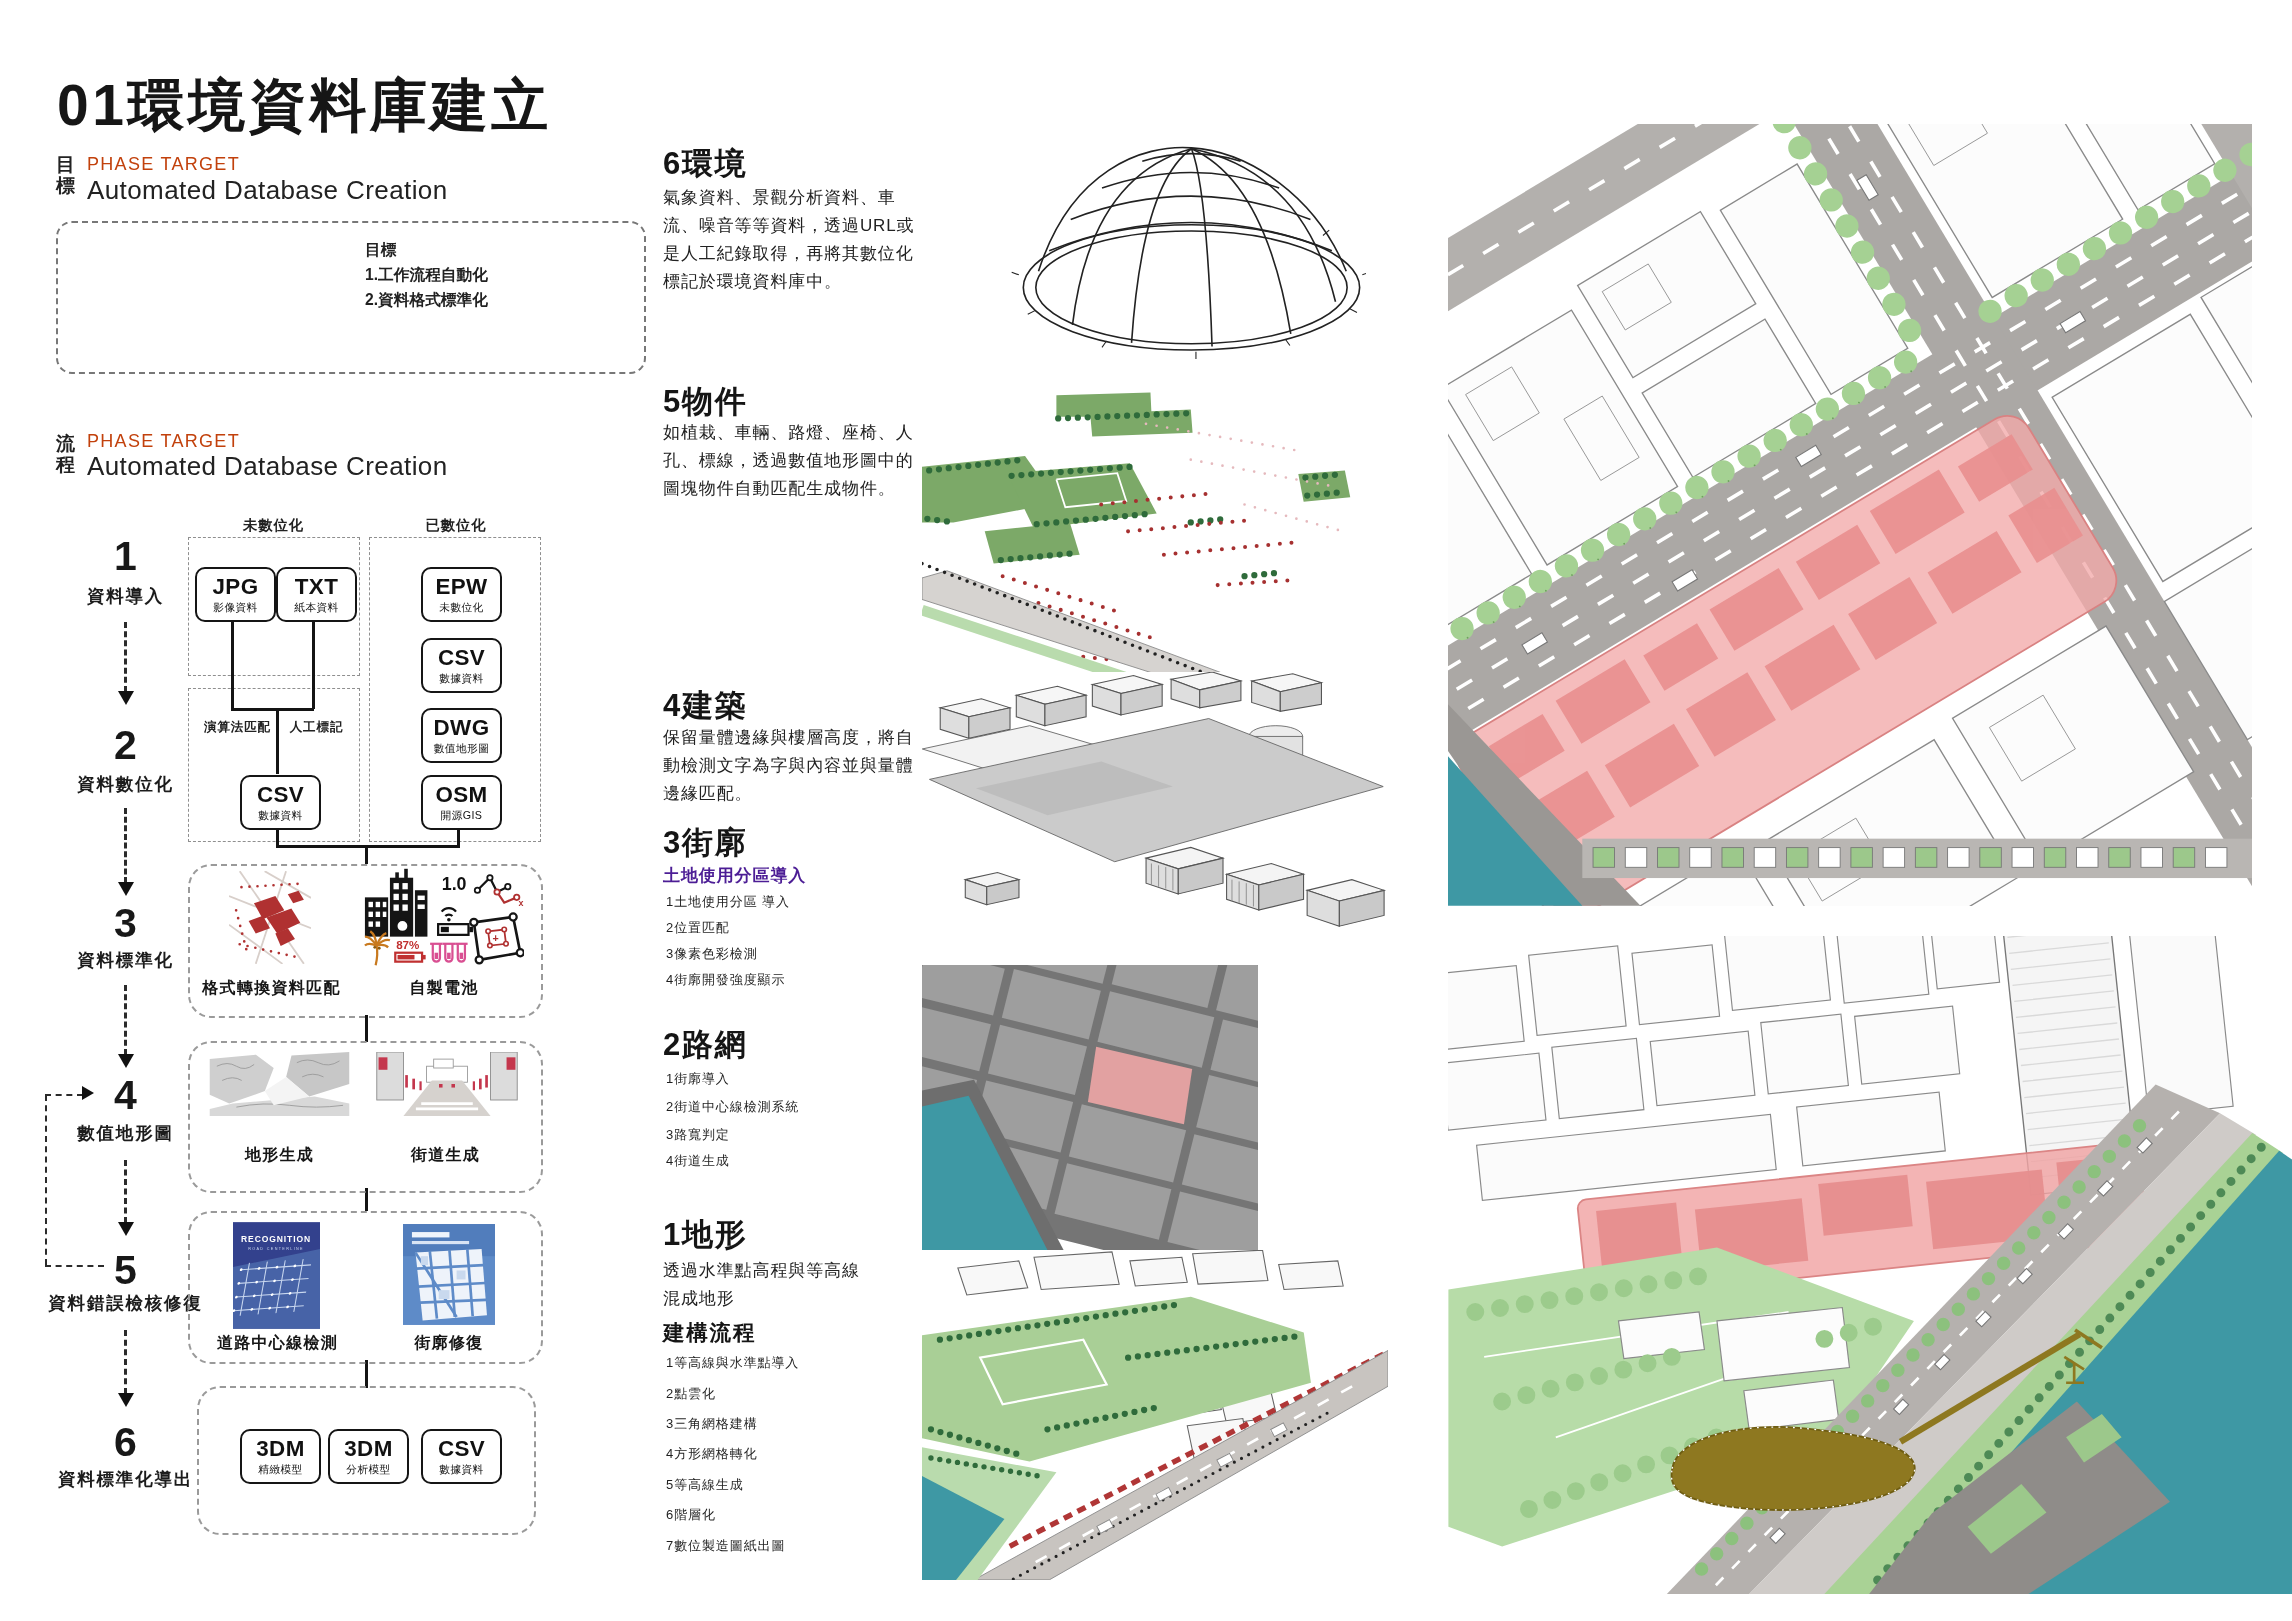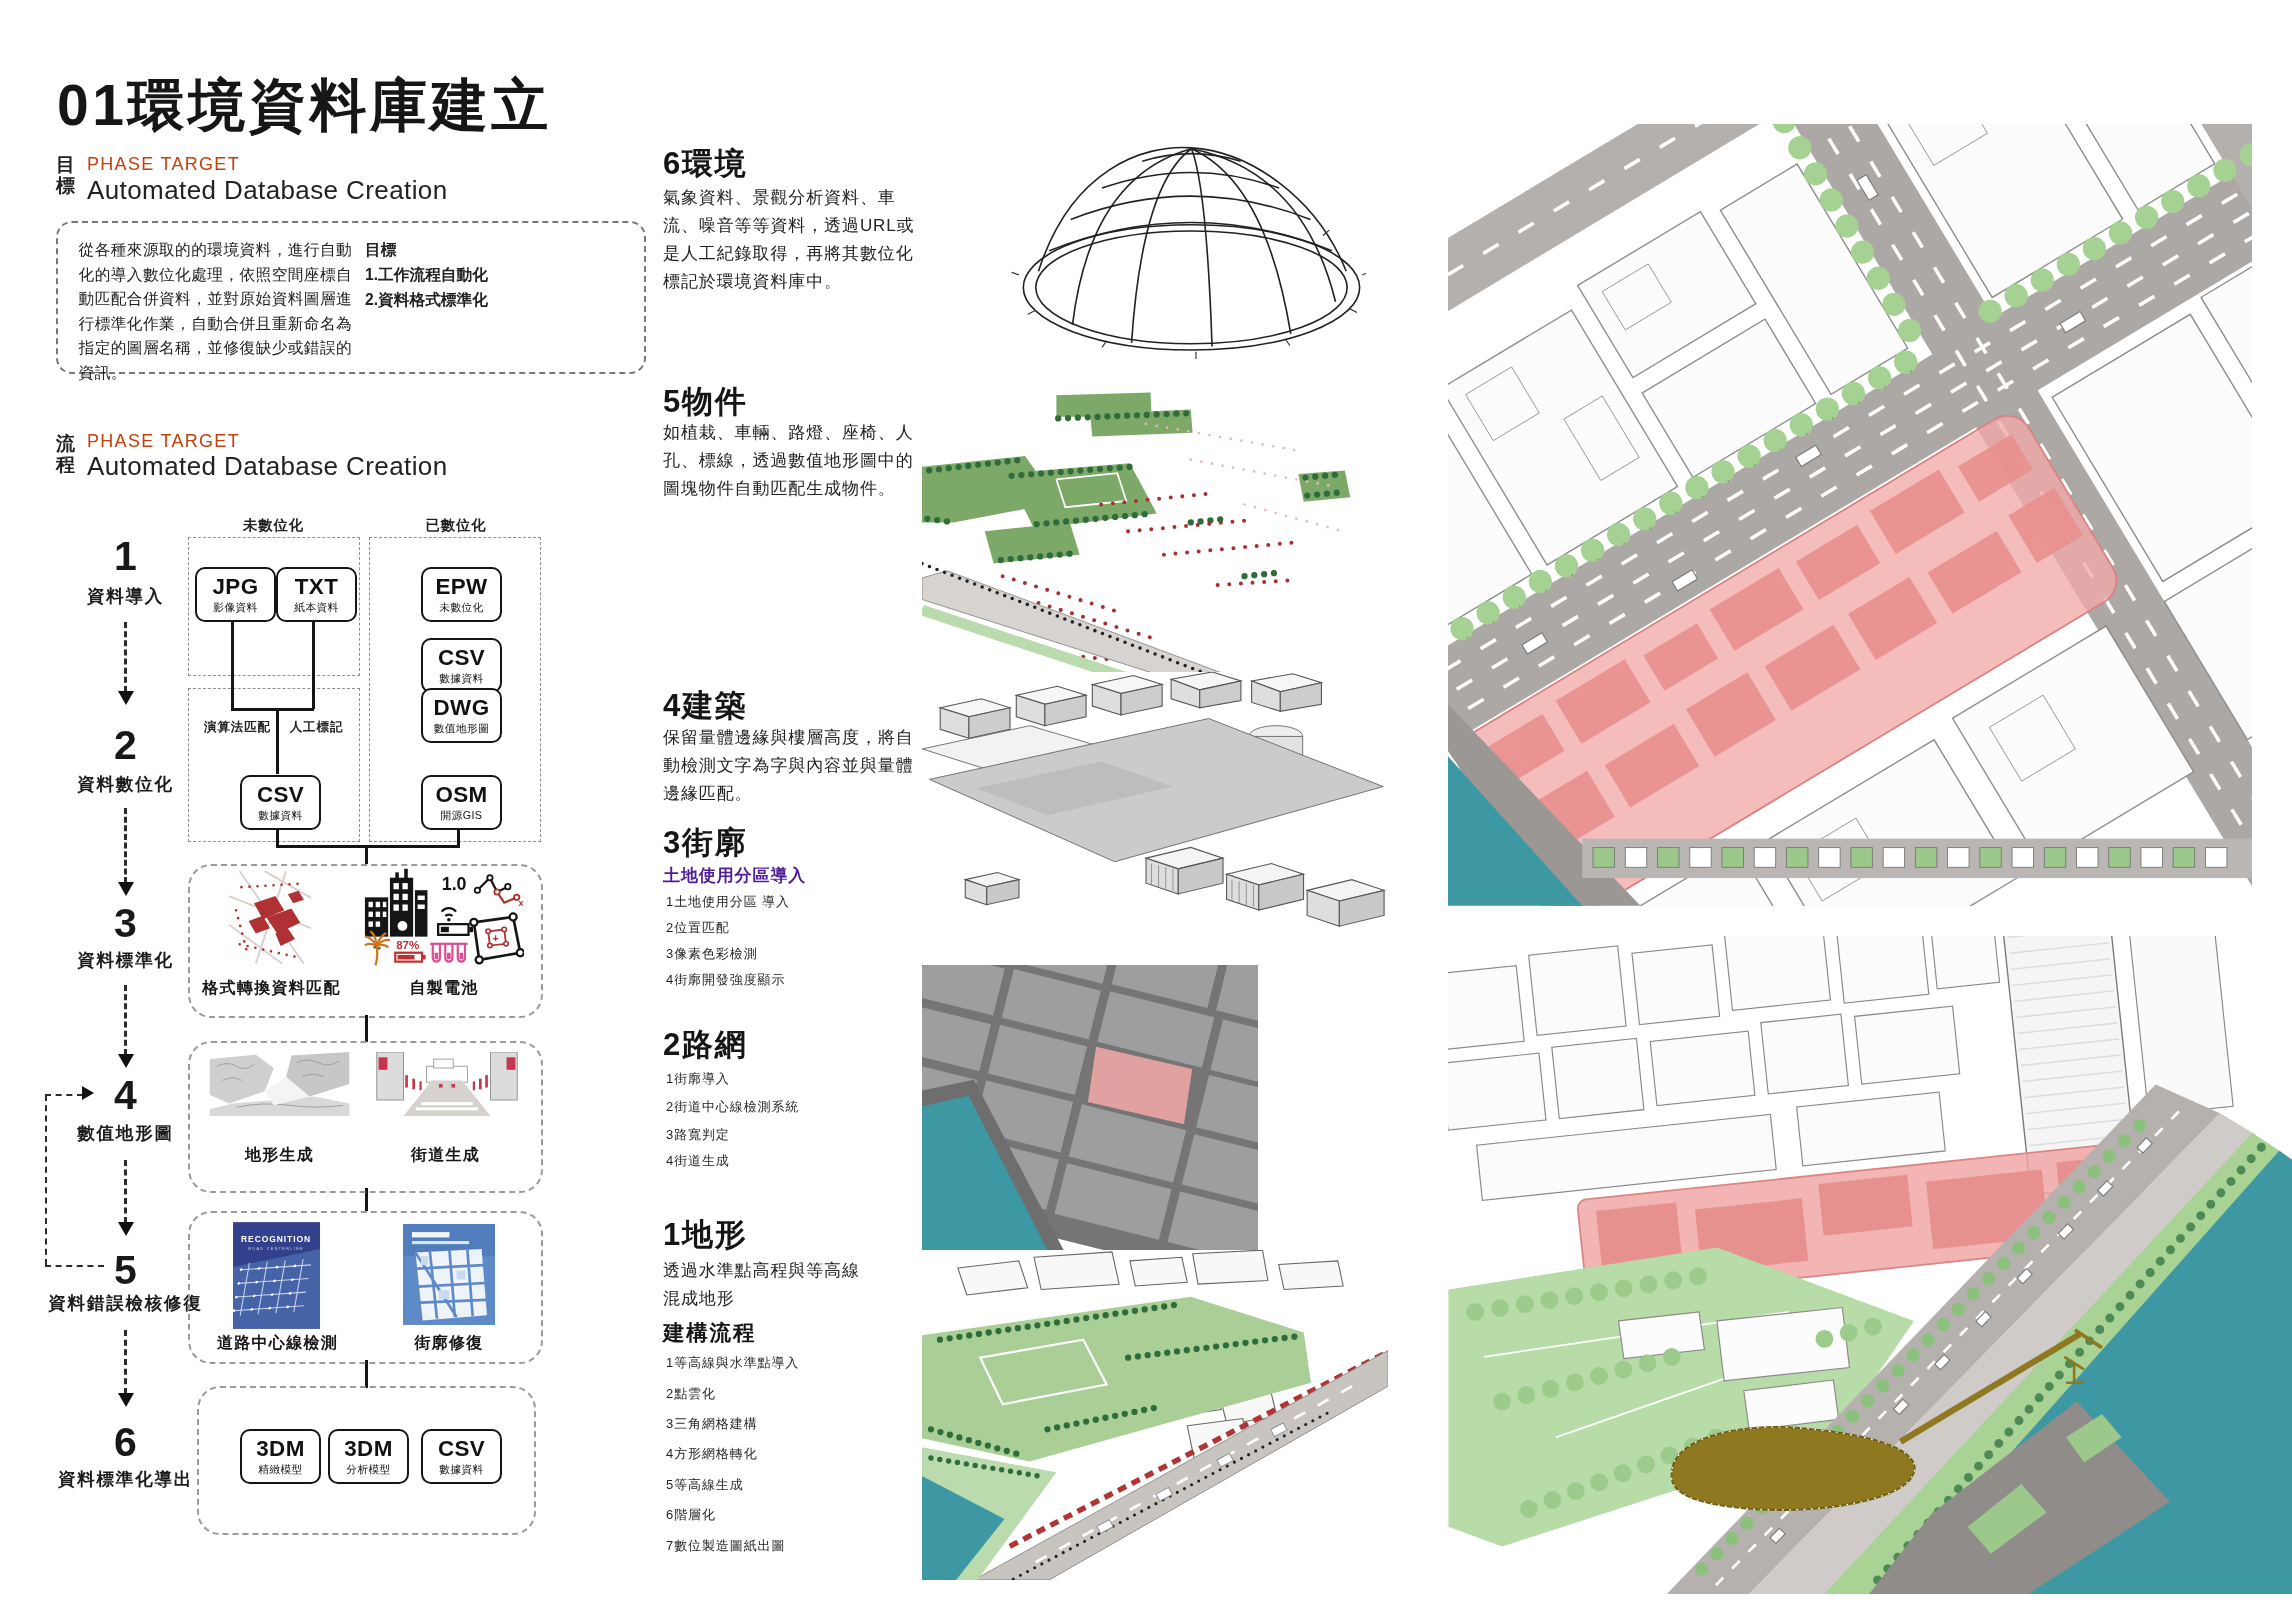--- a/index.html
+++ b/index.html
@@ -41,21 +41,20 @@
 
 <div class="canvas">
 
   <div class="abs title" style="left:57px;top:68px;">01環境資料庫建立</div>
 
   <div class="abs side-label" style="left:56px;top:154px;">目標</div>
   <div class="abs eyebrow" style="left:87px;top:154px;">PHASE TARGET</div>
   <div class="abs h-en" style="left:87px;top:175px;">Automated Database Creation</div>
 
   <div class="abs target-box" style="left:56px;top:221px;width:586px;height:149px;">
-    <div class="abs para" style="left:20.6px;top:15px;width:276px;">從各種來源取的的環境資料，進行自動化的導入數位化處理，依照空間座標自動匹配合併資料，並對原始資料圖層進行標準化作業，自動合併且重新命名為指定的圖層名稱，並修復缺少或錯誤的資訊。</div>
     <div class="abs goal" style="left:307px;top:15px;">目標</div>
     <div class="abs goal" style="left:307px;top:40px;">1.工作流程自動化</div>
     <div class="abs goal" style="left:307px;top:65px;">2.資料格式標準化</div>
   </div>
 
   <div class="abs side-label" style="left:56px;top:433px;">流程</div>
   <div class="abs eyebrow" style="left:87px;top:431px;">PHASE TARGET</div>
   <div class="abs h-en" style="left:87px;top:451px;">Automated Database Creation</div>
 
   <div class="abs num" style="left:72px;top:536px;">1</div>
@@ -121,21 +120,21 @@
     <div class="desc">紙本資料</div>
   </div>
   <div class="abs fmt" style="left:421px;top:567px;">
     <div class="code">EPW</div>
     <div class="desc">未數位化</div>
   </div>
   <div class="abs fmt" style="left:421px;top:638px;">
     <div class="code">CSV</div>
     <div class="desc">數據資料</div>
   </div>
-  <div class="abs fmt" style="left:421px;top:688px;text-align:right;">
+  <div class="abs fmt" style="left:421px;top:708px;text-align:right;">
     <div class="code">DWG</div>
     <div class="desc">數值地形圖</div>
   </div>
   <div class="abs fmt" style="left:240px;top:775px;">
     <div class="code">CSV</div>
     <div class="desc">數據資料</div>
   </div>
   <div class="abs fmt" style="left:421px;top:775px;">
     <div class="code">OSM</div>
     <div class="desc">開源GIS</div>

